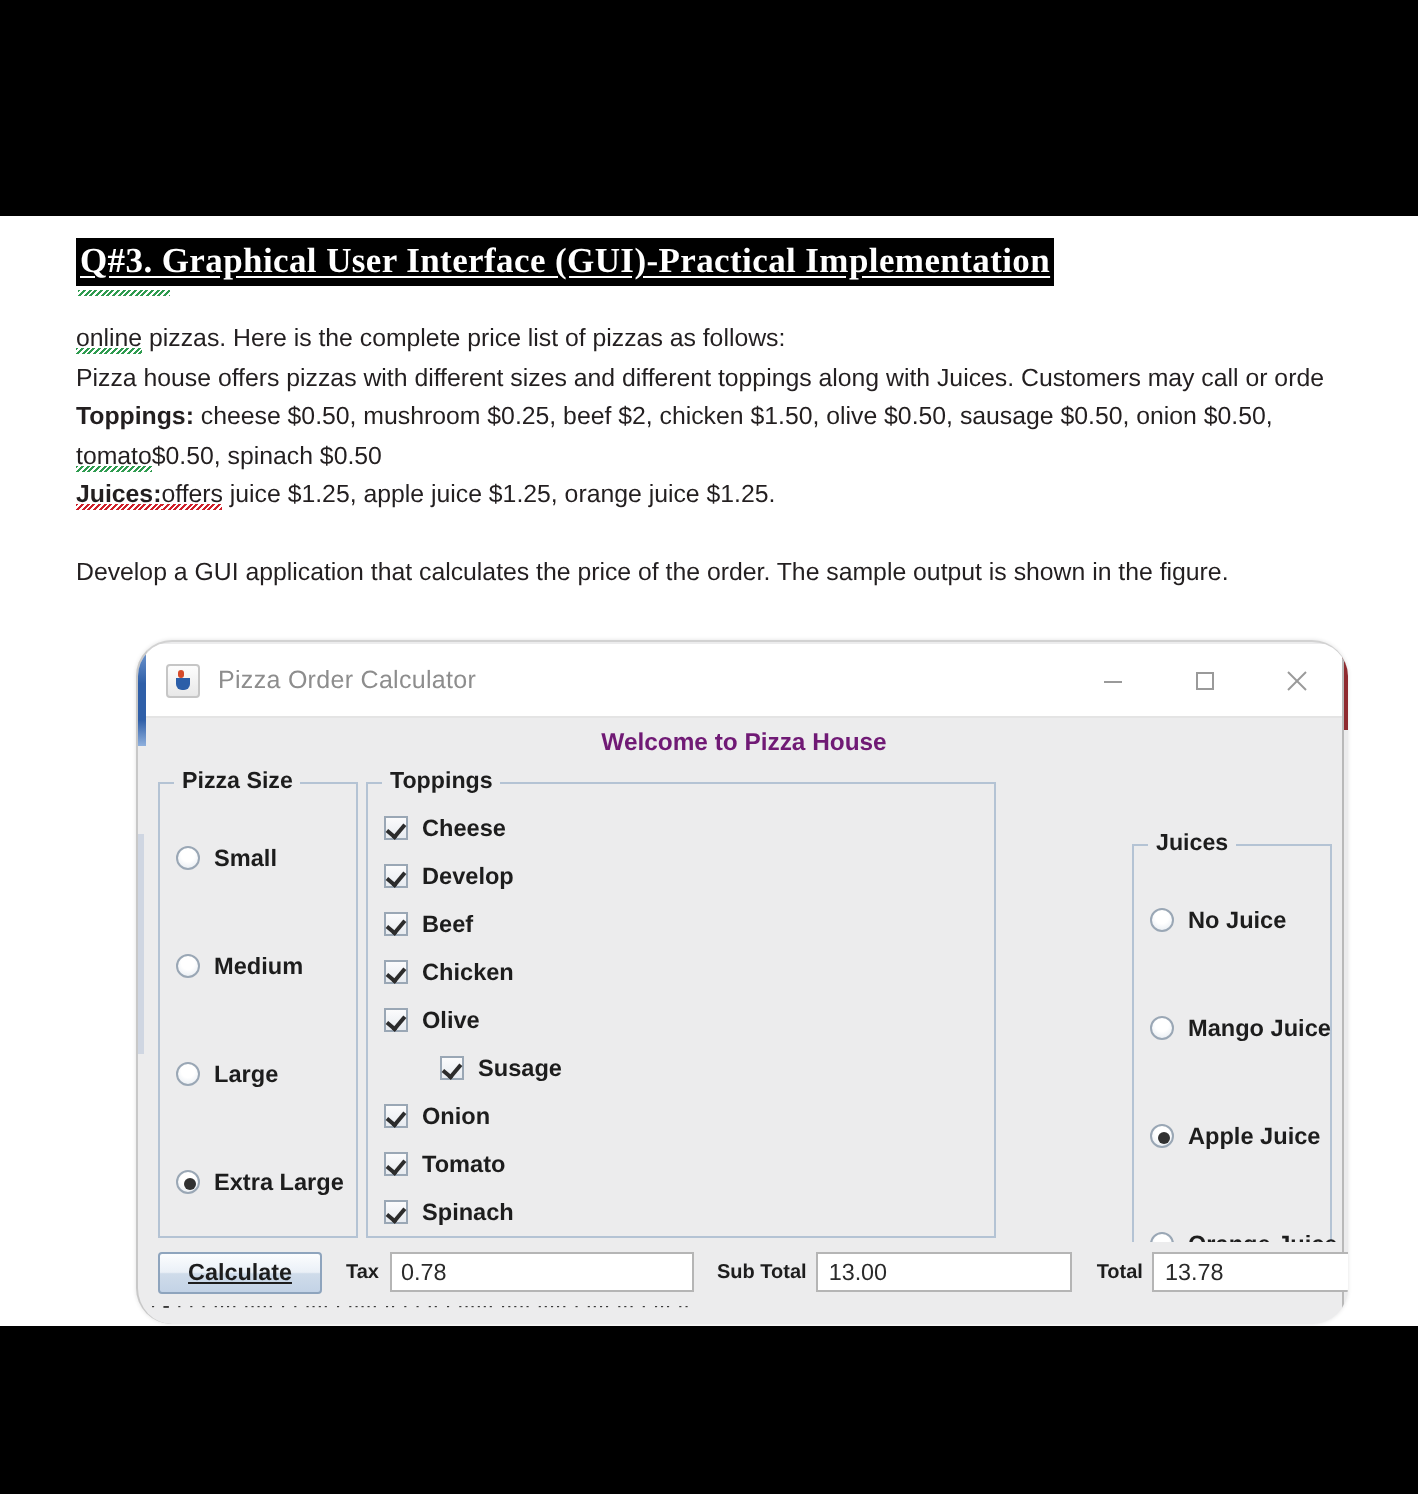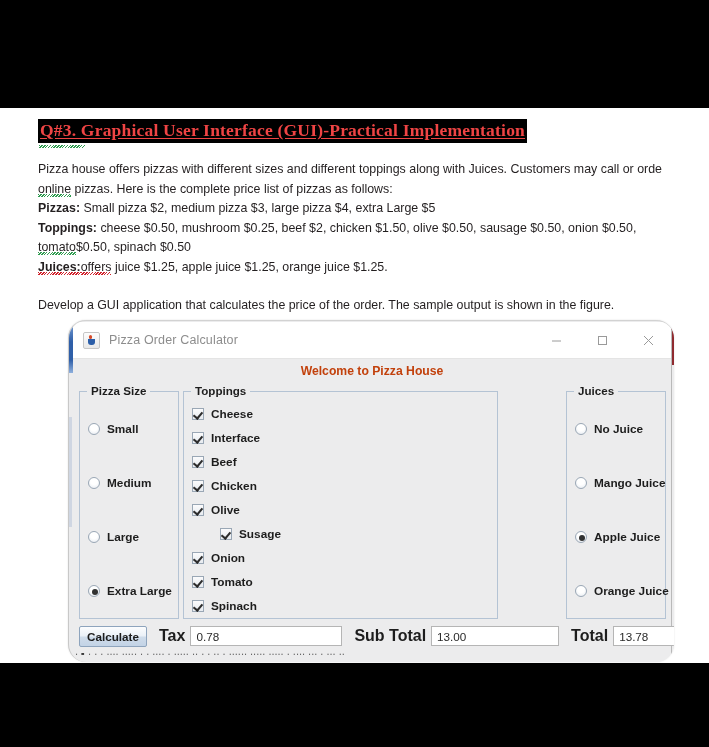--- a/index.html
+++ b/index.html
@@ -28,21 +28,21 @@
     background: #ffffff;
     overflow: hidden;
   }
 
   
   .doc-heading {
     position: absolute;
     left: 38px;
     top: 11px;
     background: #000000;
-    color: #ef4444;
+    color: #ffffff;
     font-family: "Liberation Serif", serif;
     font-size: 17.5px;
     font-weight: bold;
     letter-spacing: 0.2px;
     padding: 1px 2px 2px 2px;
     text-decoration: underline;
     text-underline-offset: 2px;
     white-space: nowrap;
   }
   .heading-squiggle {
@@ -186,21 +186,21 @@
     color: #9a9a9a;
   }
   .win-btn svg { display: block; }
 
   
   .welcome {
     position: absolute;
     left: 4px; top: 39px;
     width: 598px; height: 22px;
     display: flex; align-items: center; justify-content: center;
-    color: #c2410c;
+    color: #701a75;
     font-size: 12.2px;
     font-weight: bold;
     background: #ececed;
   }
 
   
   .content {
     position: absolute;
     left: 4px; top: 61px;
     width: 598px; height: 238px;
@@ -218,21 +218,21 @@
     top: -8px; left: 7px;
     padding: 0 4px;
     background: #ececed;
     font-size: 11.6px;
     font-weight: bold;
     color: #1d1d1d;
     white-space: nowrap;
   }
   #panel-size     { left: 6px;   width: 100px; }
   #panel-toppings { left: 110px; width: 315px; }
-  #panel-juices   { left: 493px; width: 100px; }
+  #panel-juices   { left: 493px; width: 100px; margin-top: 31px; }
 
   
   .opt-row {
     position: absolute;
     display: flex;
     align-items: center;
     white-space: nowrap;
   }
   .opt-label {
     font-size: 11.8px;
@@ -289,23 +289,23 @@
     height: 21px;
     border: 1px solid #8ea4bd;
     border-radius: 2px;
     background: linear-gradient(#fcfdfe 0%, #eaf0f7 48%, #cfdcea 52%, #c3d3e6 100%);
     color: #1d1d1d;
     font-size: 11.7px;
     font-weight: bold;
     display: flex; align-items: center; justify-content: center;
     flex: none;
   }
-  #calculate-button { width: 68px; }
+  #calculate-button { width: 82px; text-decoration: underline; }
   .field-label {
-    font-size: 16px;
+    font-size: 10px;
     font-weight: bold;
     color: #1d1d1d;
     margin-left: 12px;
     margin-right: 5px;
     white-space: nowrap;
     flex: none;
   }
   .swing-field {
     height: 20px;
     border: 1px solid #b5b5b5;
@@ -337,23 +337,22 @@
 <body>
 
 <div id="stage">
 
   <div id="page">
 
     <div class="doc-heading">Q#3. Graphical User Interface (GUI)-Practical Implementation</div>
     <div class="heading-squiggle"></div>
 
     <div class="doc-body">
+      <p><span class="sq-green">online</span><span> pizzas. Here is the complete price list of pizzas as follows:</span></p>
       <p>Pizza house offers pizzas with different sizes and different toppings along with Juices. Customers may call or orde</p>
-      <p><span class="sq-green">online</span><span> pizzas. Here is the complete price list of pizzas as follows:</span></p>
-      <p><span class="b">Pizzas:</span><span> Small pizza $2,  medium pizza $3,  large pizza $4,  extra Large $5</span></p>
       <p><span class="b">Toppings:</span><span> cheese $0.50, mushroom $0.25,  beef $2, chicken $1.50,  olive $0.50,  sausage $0.50,  onion $0.50,</span></p>
       <p><span class="sq-green">tomato</span><span>$0.50, spinach $0.50</span></p>
       <p><span class="b sq-red">Juices:</span><span class="sq-red">offers</span><span> juice $1.25, apple juice $1.25, orange juice $1.25.</span></p>
       <p class="closing">Develop a GUI application that calculates the price of the order. The sample output is shown in the figure.</p>
     </div>
 
     <div id="app-window">
 
       <div class="edge-blue"></div>
       <div class="edge-blue2"></div>
@@ -410,21 +409,21 @@
 
         <div class="panel" id="panel-toppings">
           <div class="panel-title">Toppings</div>
 
           <div class="opt-row" style="left:8px; top:15px;">
             <span class="checkbox on"></span>
             <span class="opt-label">Cheese</span>
           </div>
           <div class="opt-row" style="left:8px; top:39px;">
             <span class="checkbox on"></span>
-            <span class="opt-label">Interface</span>
+            <span class="opt-label">Develop</span>
           </div>
           <div class="opt-row" style="left:8px; top:63px;">
             <span class="checkbox on"></span>
             <span class="opt-label">Beef</span>
           </div>
           <div class="opt-row" style="left:8px; top:87px;">
             <span class="checkbox on"></span>
             <span class="opt-label">Chicken</span>
           </div>
           <div class="opt-row" style="left:8px; top:111px;">

